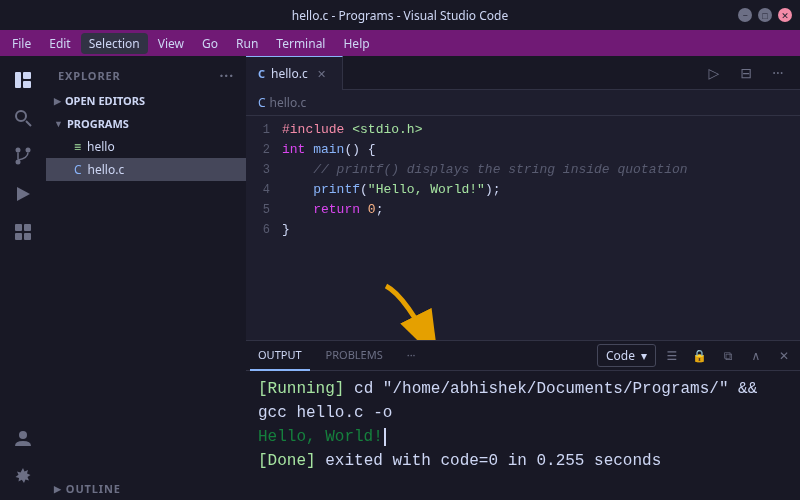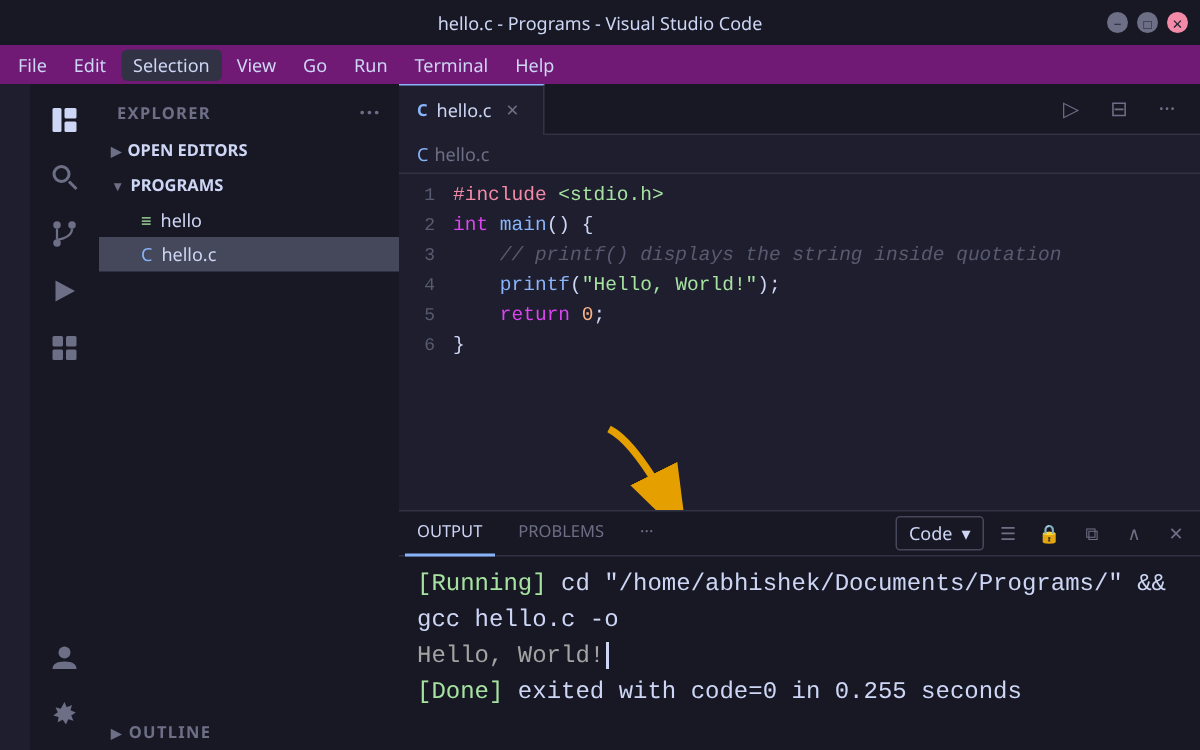--- a/index.html
+++ b/index.html
@@ -65,21 +65,20 @@
       font-size: 12px;
       color: #cdd6f4;
     }
     .menu-item.active { background: #313244; }
 
     
     .main-layout {
       display: flex;
       flex: 1;
       overflow: hidden;
-      padding-left: 20px;
     }
 
     
     .activity-bar {
       width: 46px;
       background: #181825;
       display: flex;
       flex-direction: column;
       align-items: center;
       padding: 6px 0;
@@ -359,21 +358,21 @@
       flex: 1;
       padding: 6px 12px;
       font-family: 'Courier New', Courier, monospace;
       font-size: 16px;
       overflow-y: auto;
       line-height: 1.5;
     }
     .term-running { color: #a6e3a1; }
     .term-cmd { color: #cdd6f4; }
     .term-done { color: #a6e3a1; }
-    .term-out { color: #a3a3a3; }
+    .term-out { color: #15803d; }
 
     
     .code-editor::-webkit-scrollbar { width: 6px; }
     .code-editor::-webkit-scrollbar-track { background: #1e1e2e; }
     .code-editor::-webkit-scrollbar-thumb { background: #45475a; border-radius: 3px; }
 
     
     .sidebar-outline {
       margin-top: auto;
       padding: 4px 8px;

